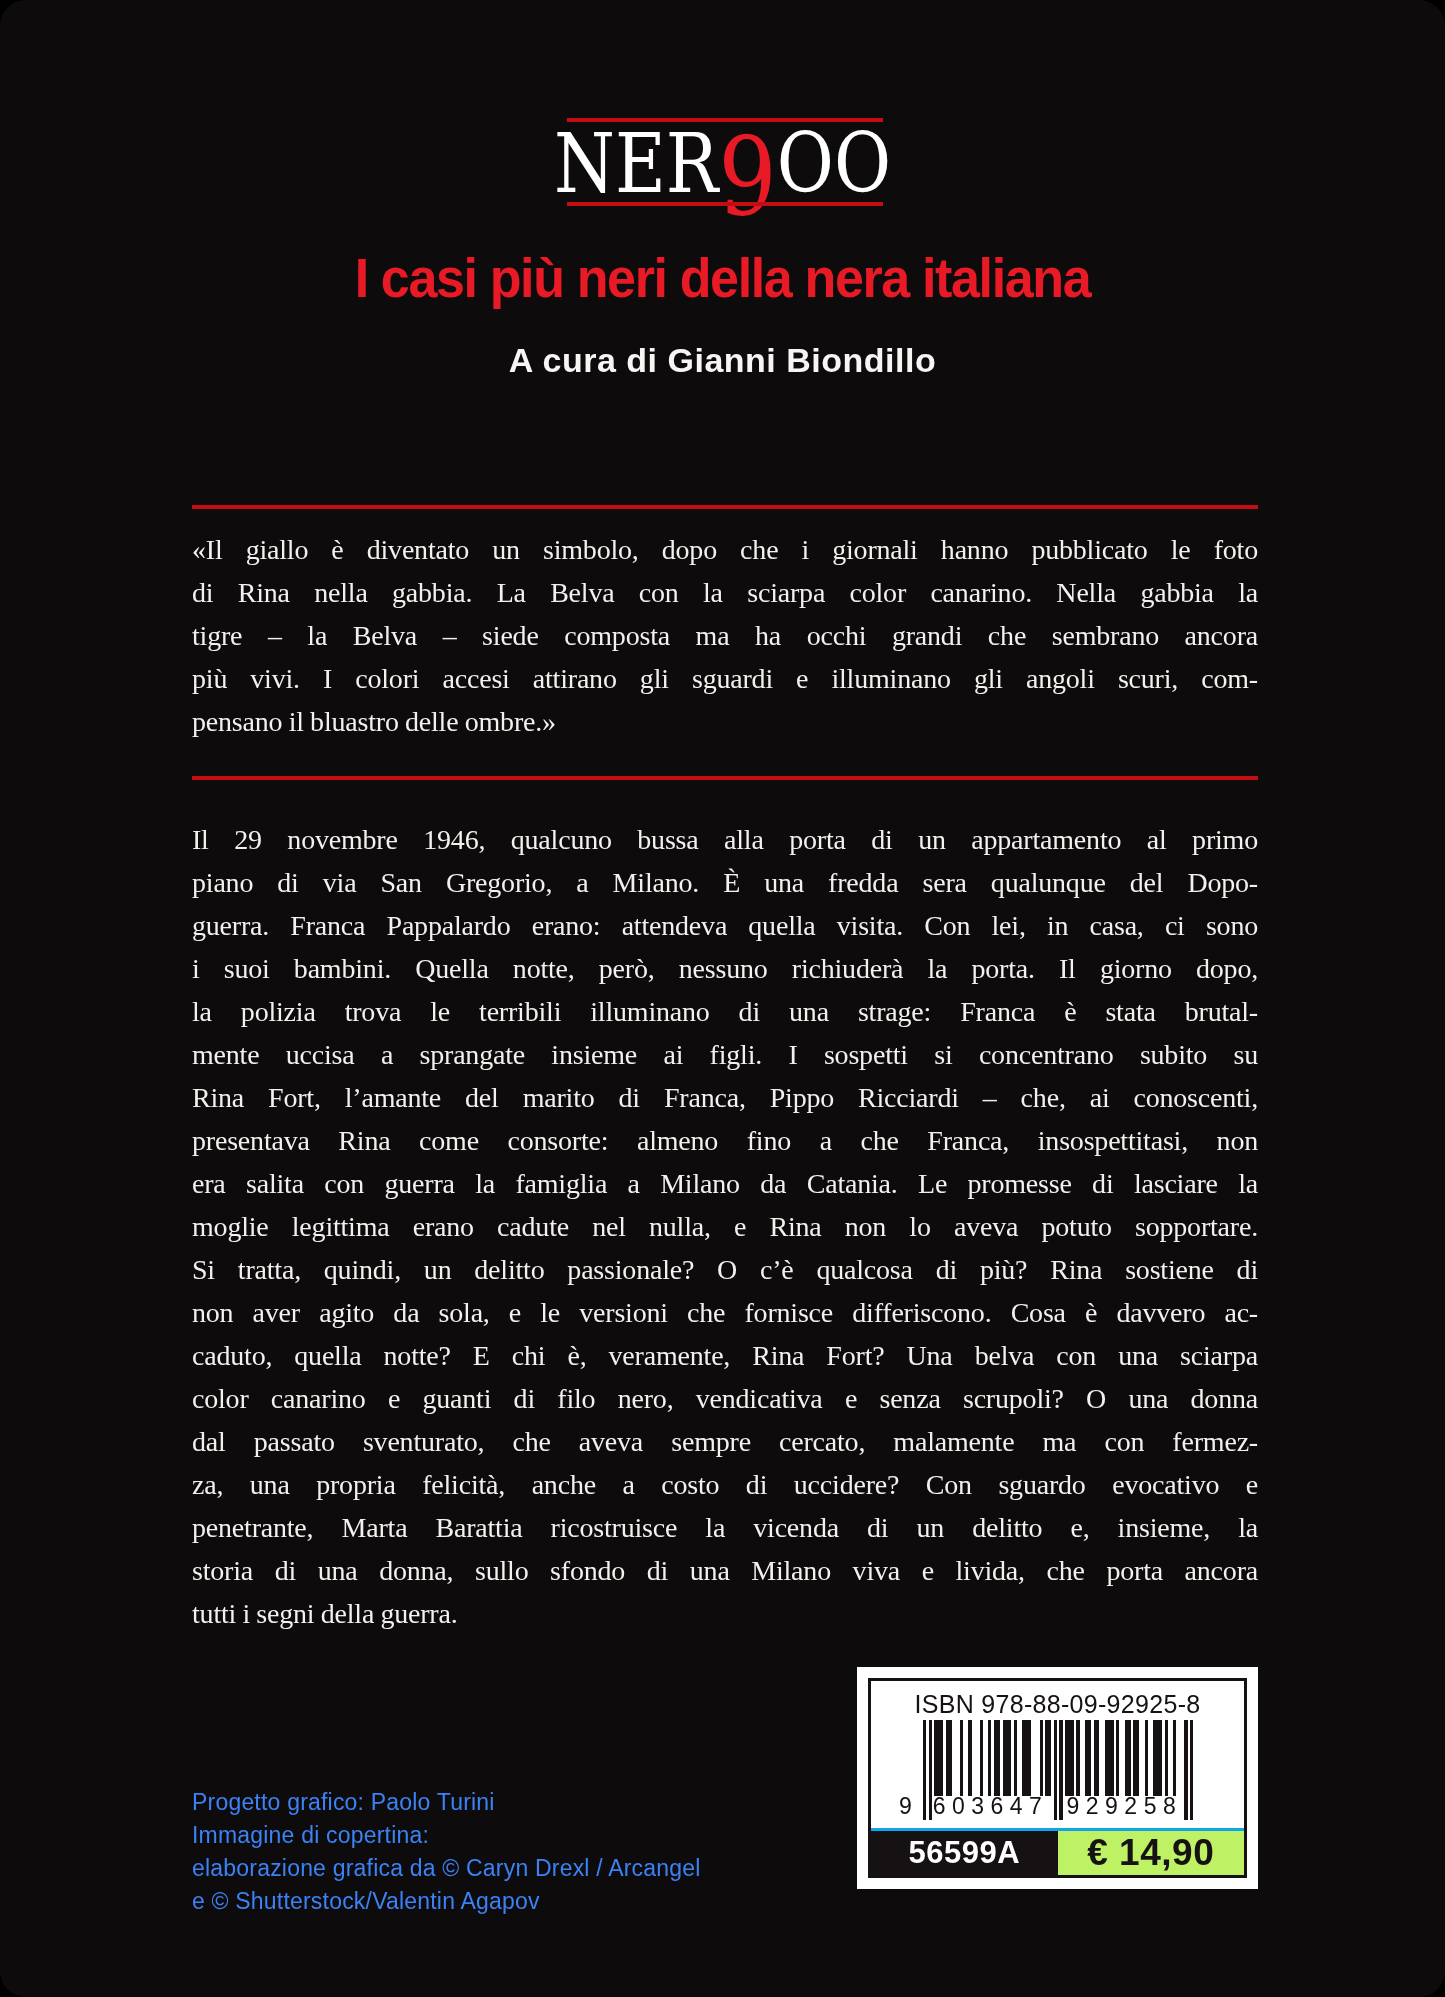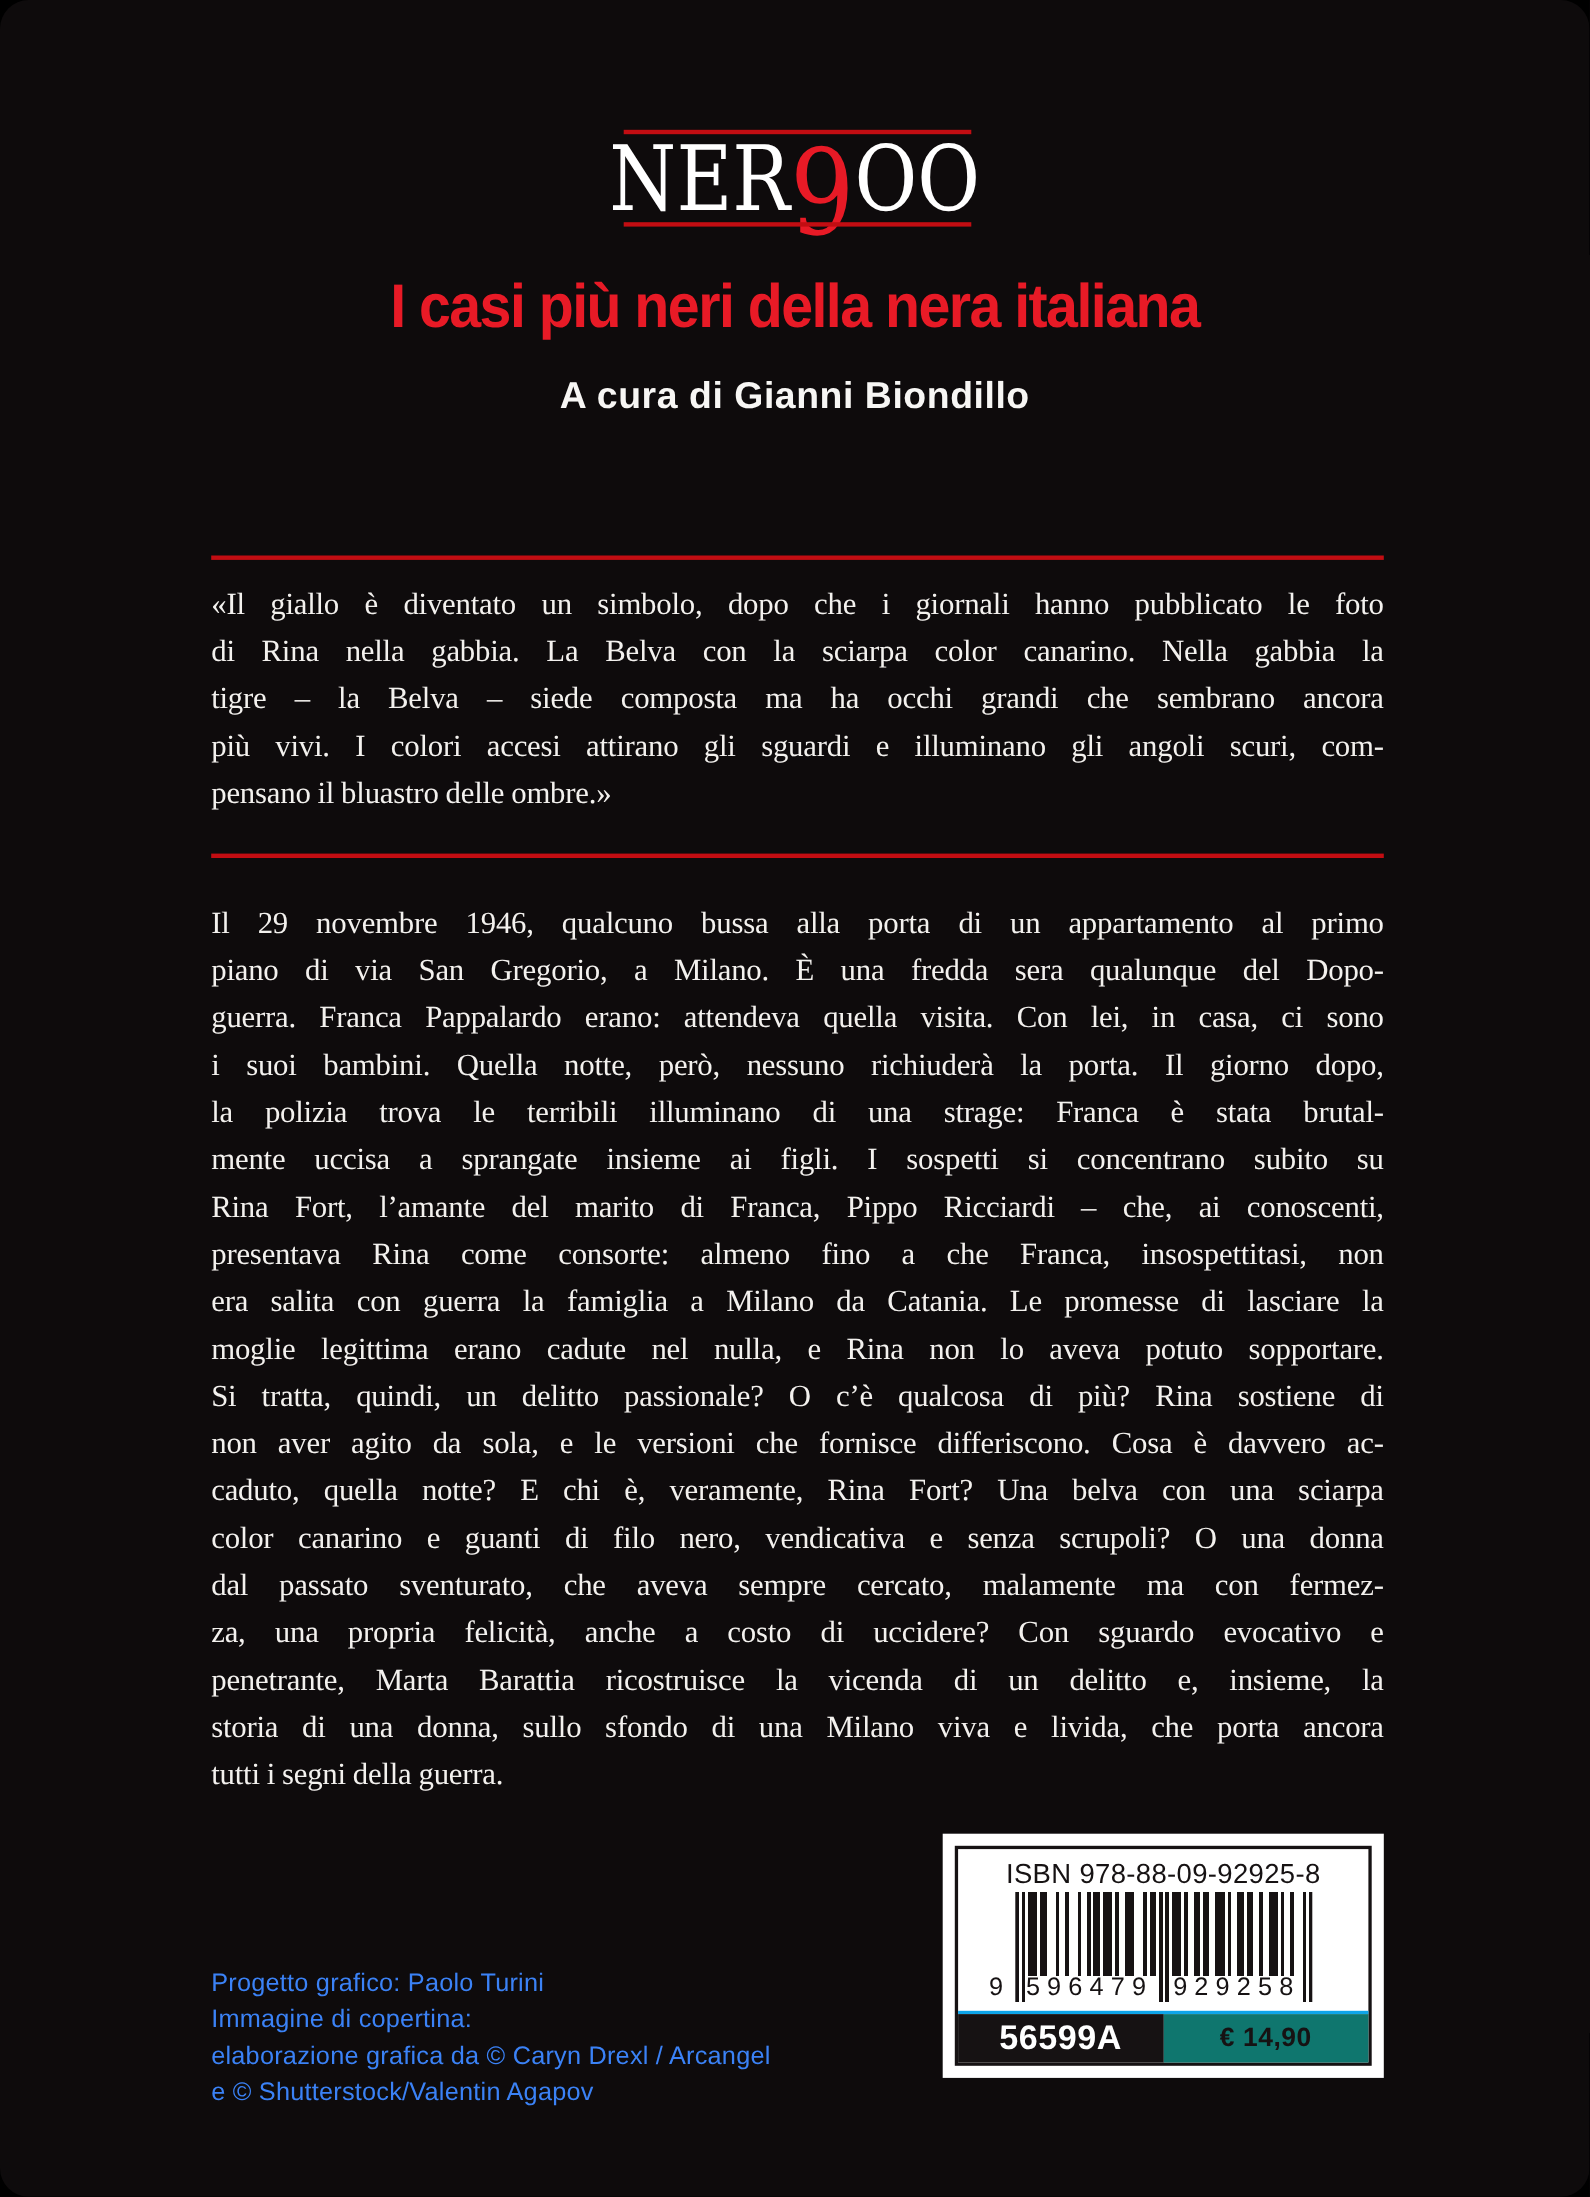--- a/index.html
+++ b/index.html
@@ -129,23 +129,23 @@
   .bc-code {
     width: 50%;
     background: #161213;
     color: #ffffff;
     font-size: 31px; font-weight: bold;
     display: flex; align-items: center; justify-content: center;
     letter-spacing: 0.5px;
   }
   .bc-price {
     width: 50%;
-    background: #0f766e;
+    background: #bef264;
     color: #161213;
-    font-size: 24px; font-weight: bold;
+    font-size: 37px; font-weight: bold;
     display: flex; align-items: center; justify-content: center;
     letter-spacing: 0.5px;
   }
 </style>
 </head>
 <body>
 
 <div class="page">
 
   <div class="abs logo-rule" style="top:118px;"></div>
@@ -244,21 +244,21 @@
               <rect x="221.68" y="0" width="3.09" height="76" fill="#161213"></rect>
               <rect x="230.21" y="0" width="3.09" height="76" fill="#161213"></rect>
               <rect x="233.05" y="0" width="3.09" height="76" fill="#161213"></rect>
               <rect x="235.89" y="0" width="3.09" height="76" fill="#161213"></rect>
               <rect x="241.58" y="0" width="3.09" height="76" fill="#161213"></rect>
               <rect x="250.11" y="0" width="3.09" height="76" fill="#161213"></rect>
               <rect x="261.47" y="0" width="3.09" height="100" fill="#161213"></rect>
               <rect x="267.16" y="0" width="3.09" height="100" fill="#161213"></rect>
             </svg>
           <div class="bc-digit g0">9</div>
-          <div class="bc-digit g1">596479</div>
+          <div class="bc-digit g1">603647</div>
           <div class="bc-digit g2">929258</div>
         </div>
       </div>
       <div class="bc-bottom">
         <div class="bc-code">56599A</div>
         <div class="bc-price">€ 14,90</div>
       </div>
     </div>
   </div>
 

